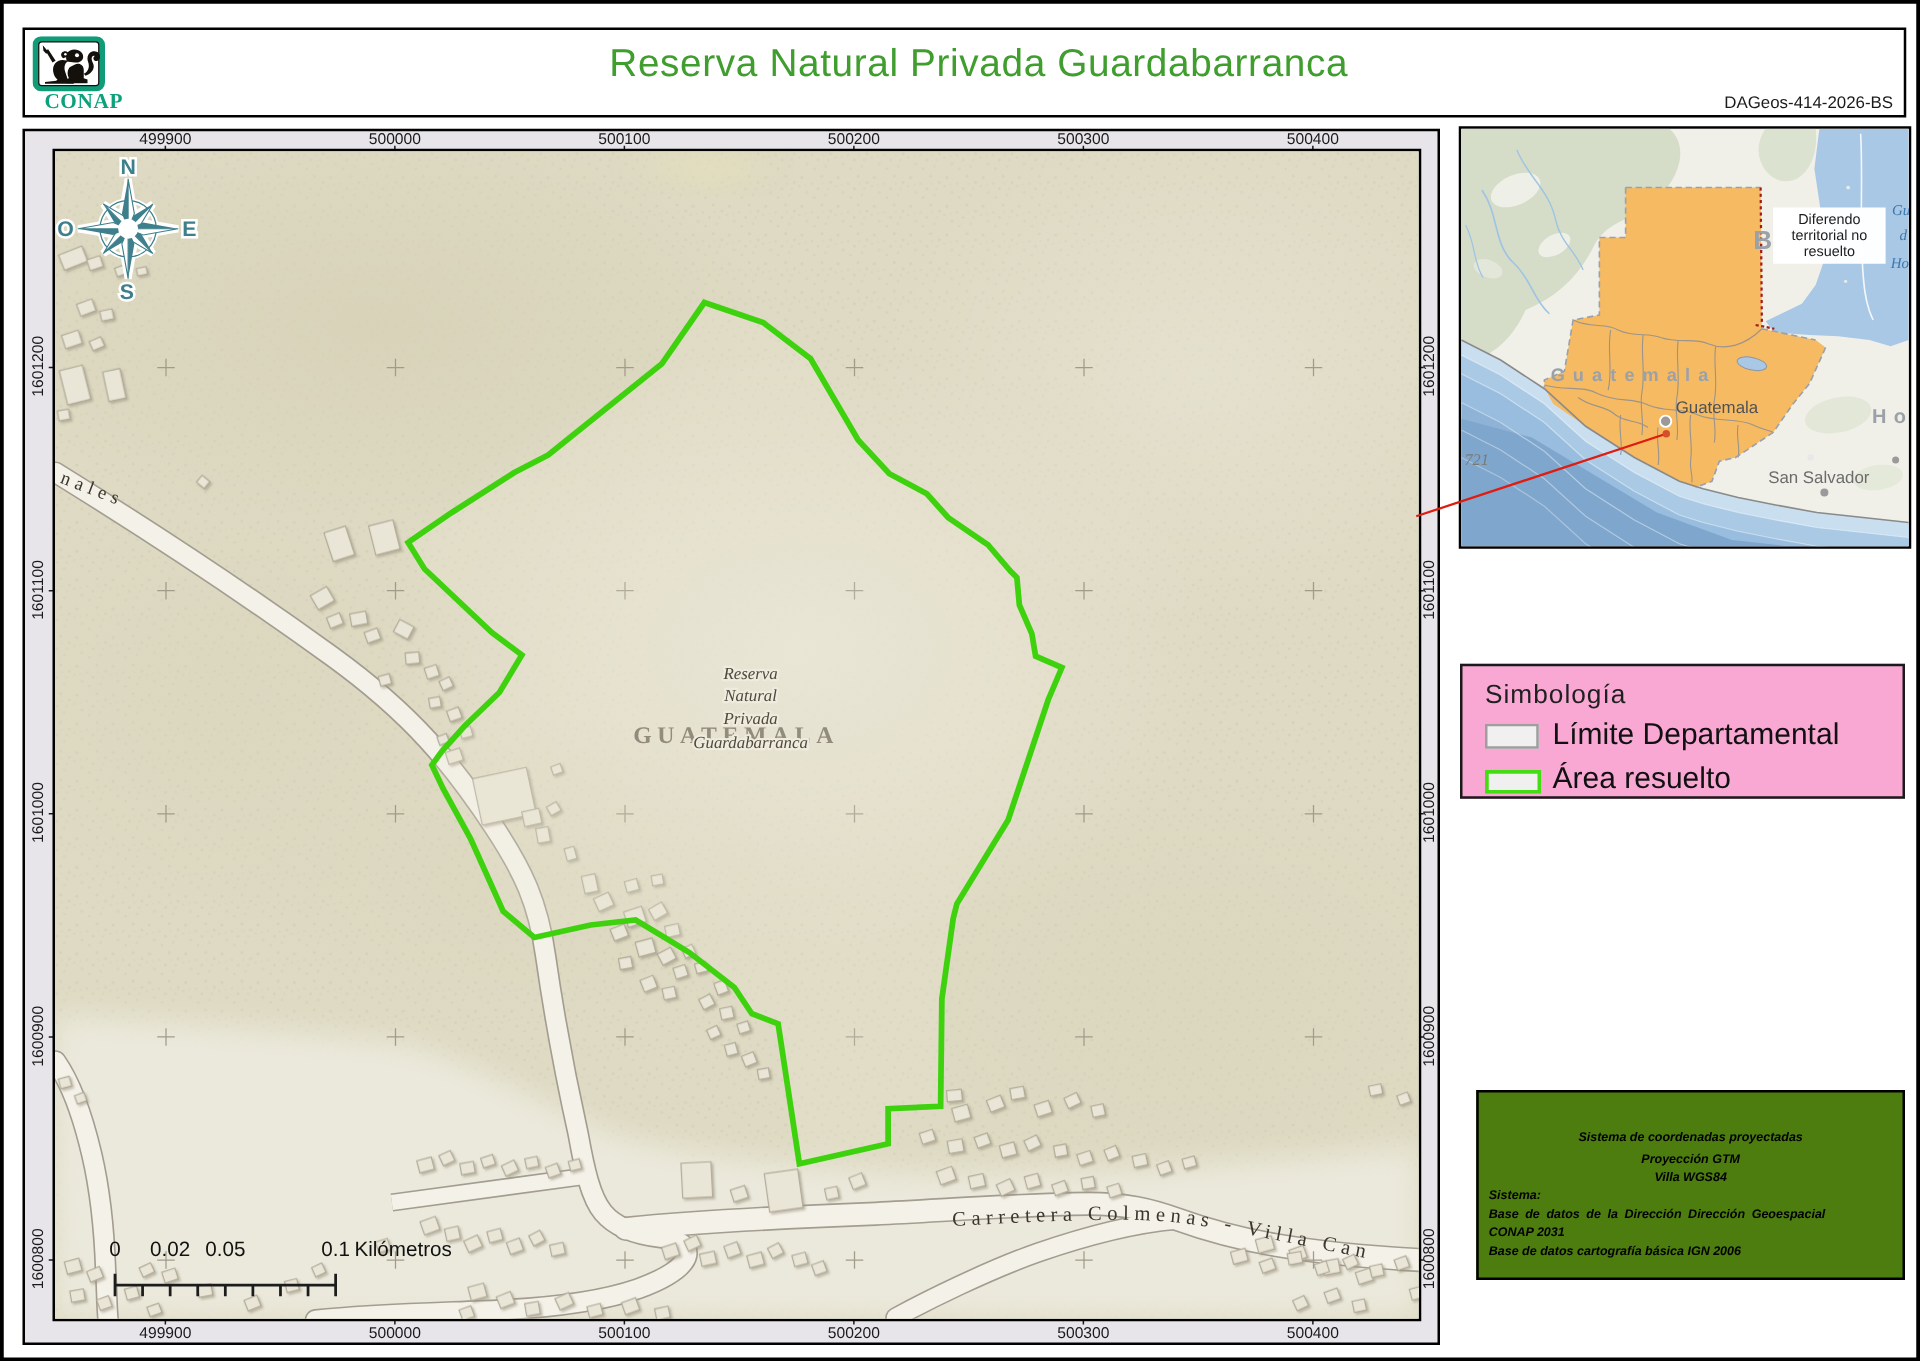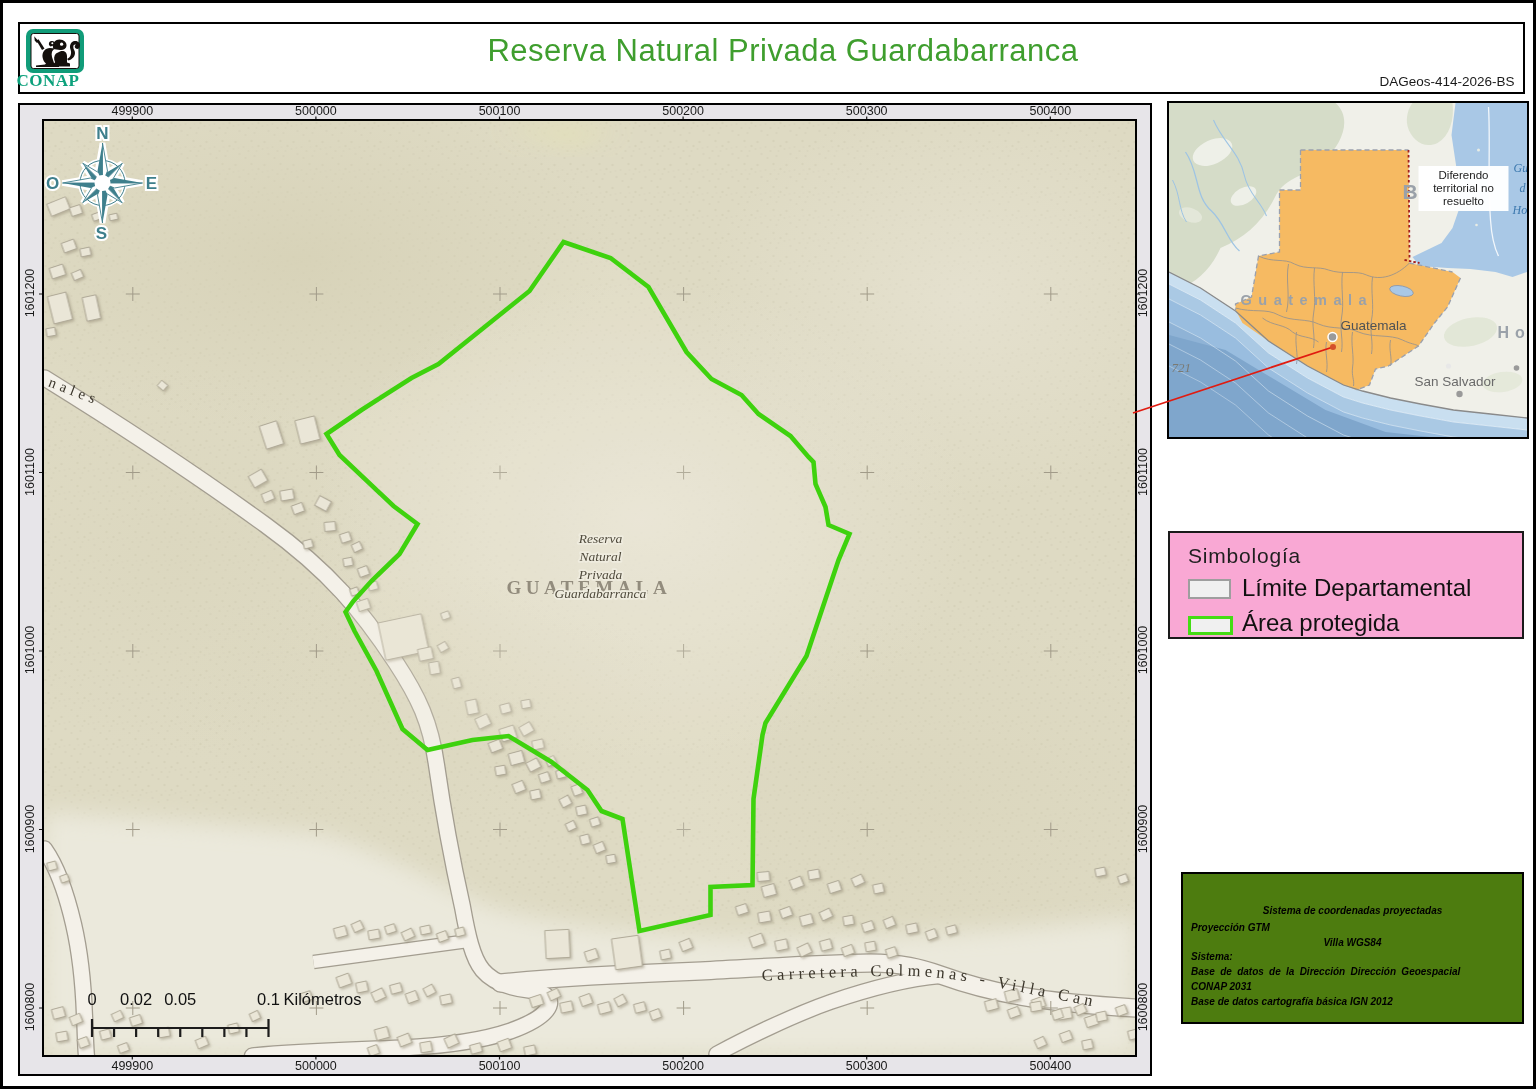--- a/index.html
+++ b/index.html
@@ -1,19 +1,19 @@
 <!DOCTYPE html>
 <html><head><meta charset="utf-8"><style>
 html,body{margin:0;padding:0;}
 body{width:1536px;height:1089px;position:relative;background:#ffffff;font-family:"Liberation Sans", sans-serif;overflow:hidden;}
 .pageborder{position:absolute;left:0;top:0;width:1530px;height:1083px;border:3px solid #000;}
 .header{position:absolute;left:17.5px;top:21.5px;width:1503px;height:68px;border:2.5px solid #000;background:#fff;}
 .title{position:absolute;left:0;right:0;top:9px;text-align:center;font-size:31px;color:#3f9e2e;letter-spacing:0.5px;margin-left:24px;}
 .dageos{position:absolute;right:8px;bottom:3px;font-size:13.5px;color:#1a1a1a;text-align:right;}
-.conaptxt{position:absolute;left:16px;top:71px;width:64px;text-align:center;font-family:"Liberation Serif",serif;font-weight:bold;font-size:17px;letter-spacing:0.5px;color:#0ca17c;}
+.conaptxt{position:absolute;left:35px;top:71px;width:64px;text-align:center;font-family:"Liberation Serif",serif;font-weight:bold;font-size:17px;letter-spacing:0.5px;color:#0ca17c;}
 .mapframe{position:absolute;left:17.5px;top:102.5px;width:1134px;height:973.5px;border:2.5px solid #000;background:#e7e5e9;box-sizing:border-box;}
 .mapinner{position:absolute;left:43.5px;top:121px;width:1091px;height:934px;outline:2.5px solid #000;background:#e0dcc6;}
 .coord{position:absolute;font-size:12.5px;color:#1a1a1a;}
 .insetframe{position:absolute;left:1168.5px;top:103px;width:358px;height:334px;outline:2.5px solid #000;}
 .legend{position:absolute;left:1168px;top:531px;width:352px;height:104px;border:2px solid #1a1a1a;background:#f9a8d4;}
 .leg-title{position:absolute;left:18px;top:11px;font-size:21px;letter-spacing:0.8px;color:#1f1f1f;}
 .sw{position:absolute;left:18px;width:39px;height:16px;background:#f0f0f0;}
 .sw1{top:46px;border:2px solid #9e9e9e;}
 .sw2{top:83px;height:13px;border:3.5px solid #44dd14;}
 .leg-item{position:absolute;left:72px;font-size:24px;color:#111;}
@@ -405,22 +405,22 @@
 </svg>
 <svg style="position:absolute;left:0;top:0;pointer-events:none" width="1536" height="1089" viewBox="0 0 1536 1089">
     <line x1="1133" y1="413" x2="1333" y2="347" stroke="#e01b10" stroke-width="1.8"></line>
     <circle cx="1333" cy="347" r="3" fill="#d4502a"></circle>
   </svg>
 <div class="legend">
     <div class="leg-title">Simbología</div>
 <div class="sw sw1"></div>
     <div class="leg-item" style="top:41px">Límite Departamental</div>
 <div class="sw sw2"></div>
-    <div class="leg-item" style="top:76px">Área protegida</div>
+    <div class="leg-item" style="top:76px">Área resuelto</div>
   </div>
 <div class="infobox">
 <div style="top:31px;text-align:center">Sistema de coordenadas proyectadas</div>
-<div style="top:48px;text-align:left">Proyección GTM</div>
+<div style="top:48px;text-align:center">Proyección GTM</div>
 <div style="top:63px;text-align:center">Villa WGS84</div>
 <div style="top:77px">Sistema:</div>
 <div style="top:92px;word-spacing:2.5px">Base de datos de la Dirección Dirección Geoespacial</div>
 <div style="top:107px">CONAP 2031</div>
-<div style="top:122px">Base de datos cartografía básica IGN 2012</div>
+<div style="top:122px">Base de datos cartografía básica IGN 2006</div>
 </div>
 </body></html>

